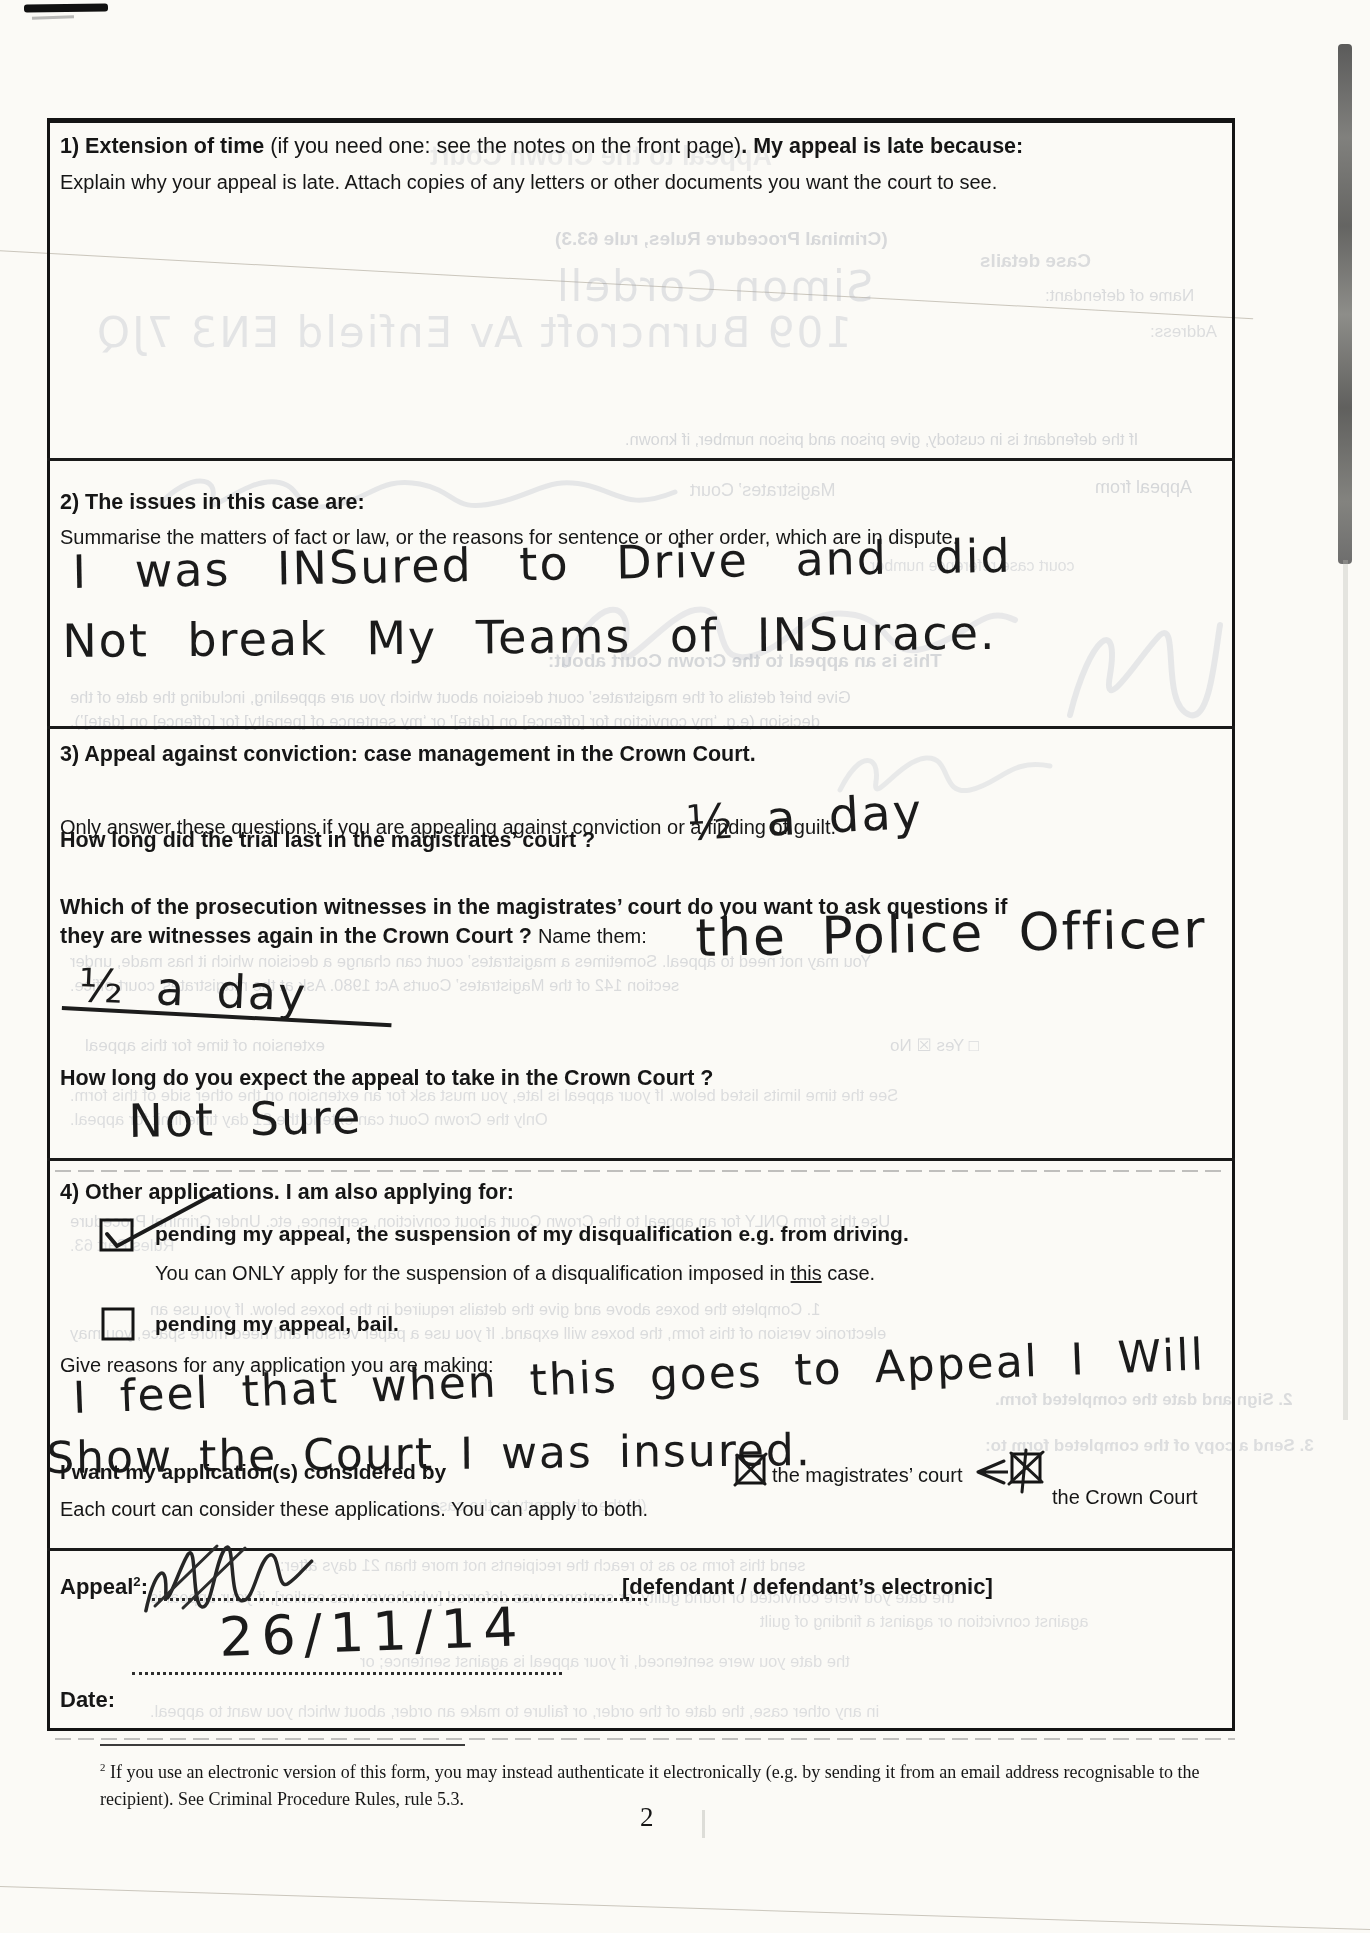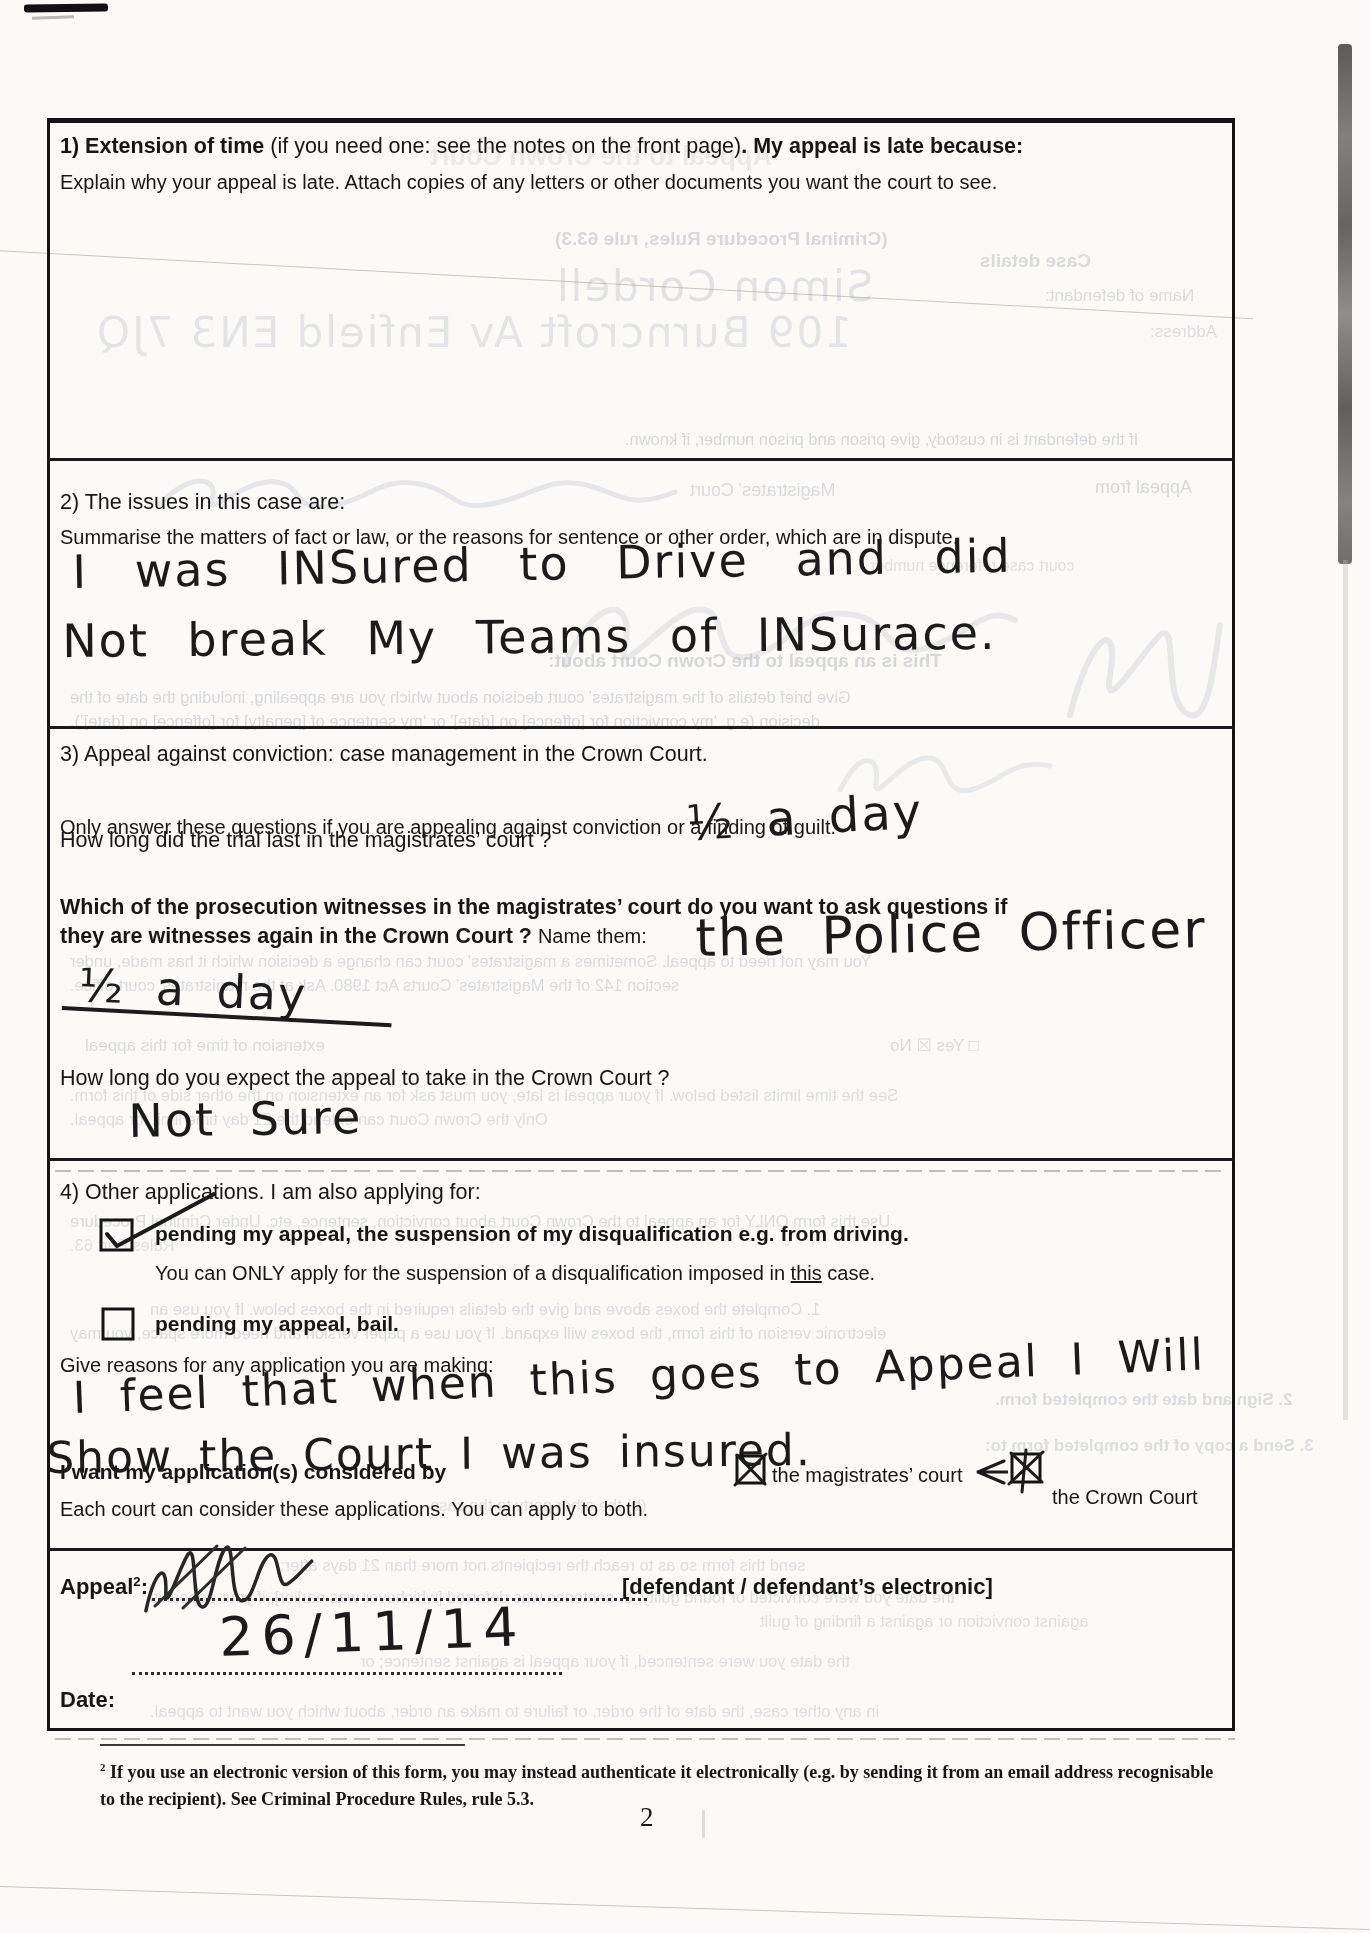--- a/index.html
+++ b/index.html
@@ -6,21 +6,21 @@
   .page{position:relative;width:1370px;height:1933px;background:#fbfaf6;overflow:hidden;
         font-family:"Liberation Sans",sans-serif;color:#161616;}
   .abs{position:absolute;}
   .nowrap{white-space:nowrap;}
   .b{font-weight:bold;}
   .norm{font-weight:normal;}
   .u{text-decoration:underline;}
   .blk{display:block;}
   sup{font-size:0.6em;vertical-align:super;}
   .printed{font-size:20px;line-height:26px;}
-  .head{font-size:21.5px;font-weight:normal;}
+  .head{font-size:21.5px;font-weight:bold;}
   .hw{font-family:"DejaVu Sans",sans-serif;color:#1b1b1b;white-space:nowrap;letter-spacing:2px;}
   .formbox{border:3px solid #141414;border-top-width:5px;}
   .divider{border-top:3px solid #1a1a1a;height:0;}
   .rough{height:2px;opacity:.45;
          background:repeating-linear-gradient(90deg,#777 0 16px,transparent 16px 23px);}
   .dots{border-bottom:3px dotted #2e2e2e;}
   .bleed{position:absolute;transform:scaleX(-1);color:#8f95a3;white-space:nowrap;
          font-family:"Liberation Sans",sans-serif;line-height:1.2;}
   .bleed.b{font-weight:bold;}
   .bleed.hand{font-family:"DejaVu Sans",sans-serif;color:#9aa0b0;letter-spacing:2px;}
@@ -168,19 +168,19 @@
     <path d="M10,66 C22,30 36,16 32,48 C28,74 48,26 58,14 C68,4 56,64 66,68 C76,72 84,22 96,12 C106,4 94,62 106,66 C118,70 126,30 138,24 C150,18 142,60 154,54 C164,49 172,40 180,34" stroke="#262626" stroke-width="3.5" fill="none" stroke-linecap="round" transform="rotate(-6 95 43)"></path>
     <path d="M22,70 L84,10 M50,72 L112,12" stroke="#2c2c2c" stroke-width="3" fill="none" stroke-linecap="round"></path>
   </svg>
   <div class="abs b nowrap" style="left:622px;top:1574px;font-size:22px;">[defendant / defendant’s electronic]</div>
 
   <div class="abs b nowrap" style="left:60px;top:1648px;font-size:22px;margin-top:39px;">Date:</div>
   <div class="abs dots" style="left:132px;top:1648px;width:430px;height:24px;"></div>
   <div class="abs hw" style="left:218px;top:1606px;font-size:54px;letter-spacing:8px;transform:rotate(-2deg);transform-origin:left top;">26/11/14</div>
 
   <div class="abs" style="left:100px;top:1744px;width:365px;border-top:2px solid #3c3c3c;"></div>
-  <div class="abs serif" style="left:100px;top:1754px;width:1120px;font-size:18px;line-height:27px;font-weight:bold;">
+  <div class="abs serif" style="left:100px;top:1754px;width:1120px;font-size:18px;line-height:27px;">
     <sup>2</sup> <span>If you use an electronic version of this form, you may instead authenticate it electronically (e.g. by sending it from an email address recognisable to the recipient). See Criminal Procedure Rules, rule 5.3.</span>
   </div>
   <div class="abs serif" style="left:640px;top:1802px;font-size:27px;">2</div>
   <div class="abs" style="left:702px;top:1810px;width:3px;height:28px;background:#c9c9c4;opacity:.6;"></div>
 
 </div>
 
 </body></html>

